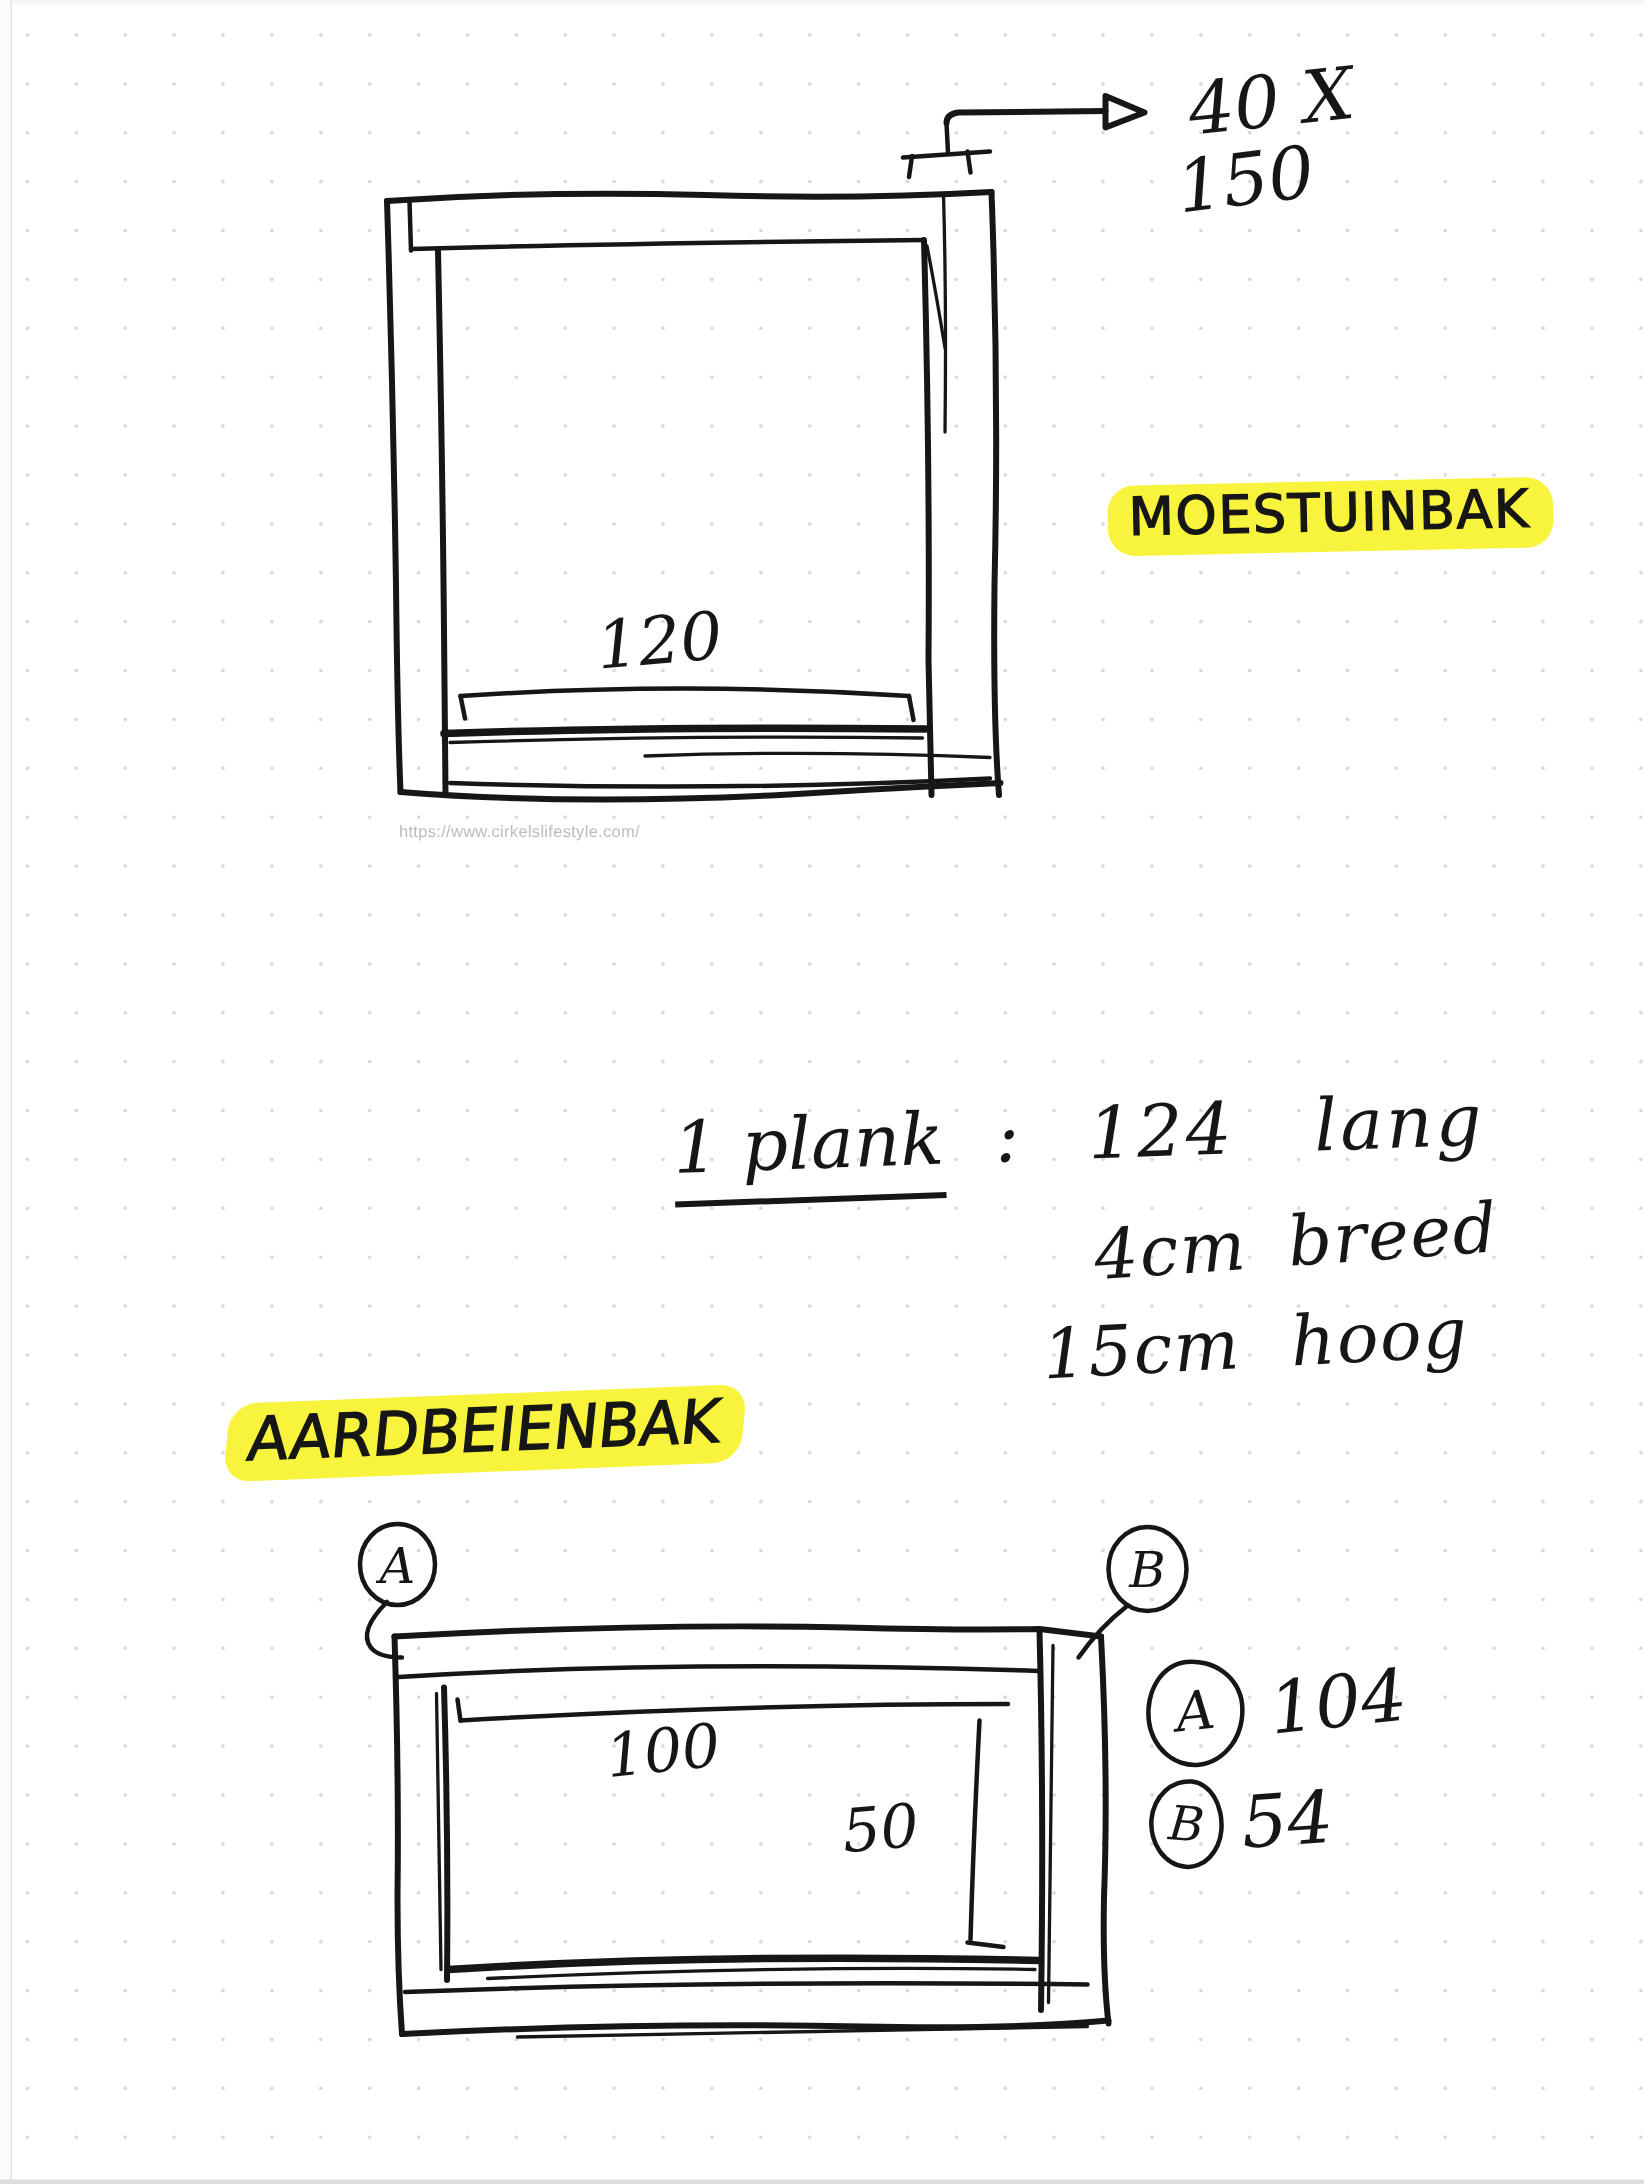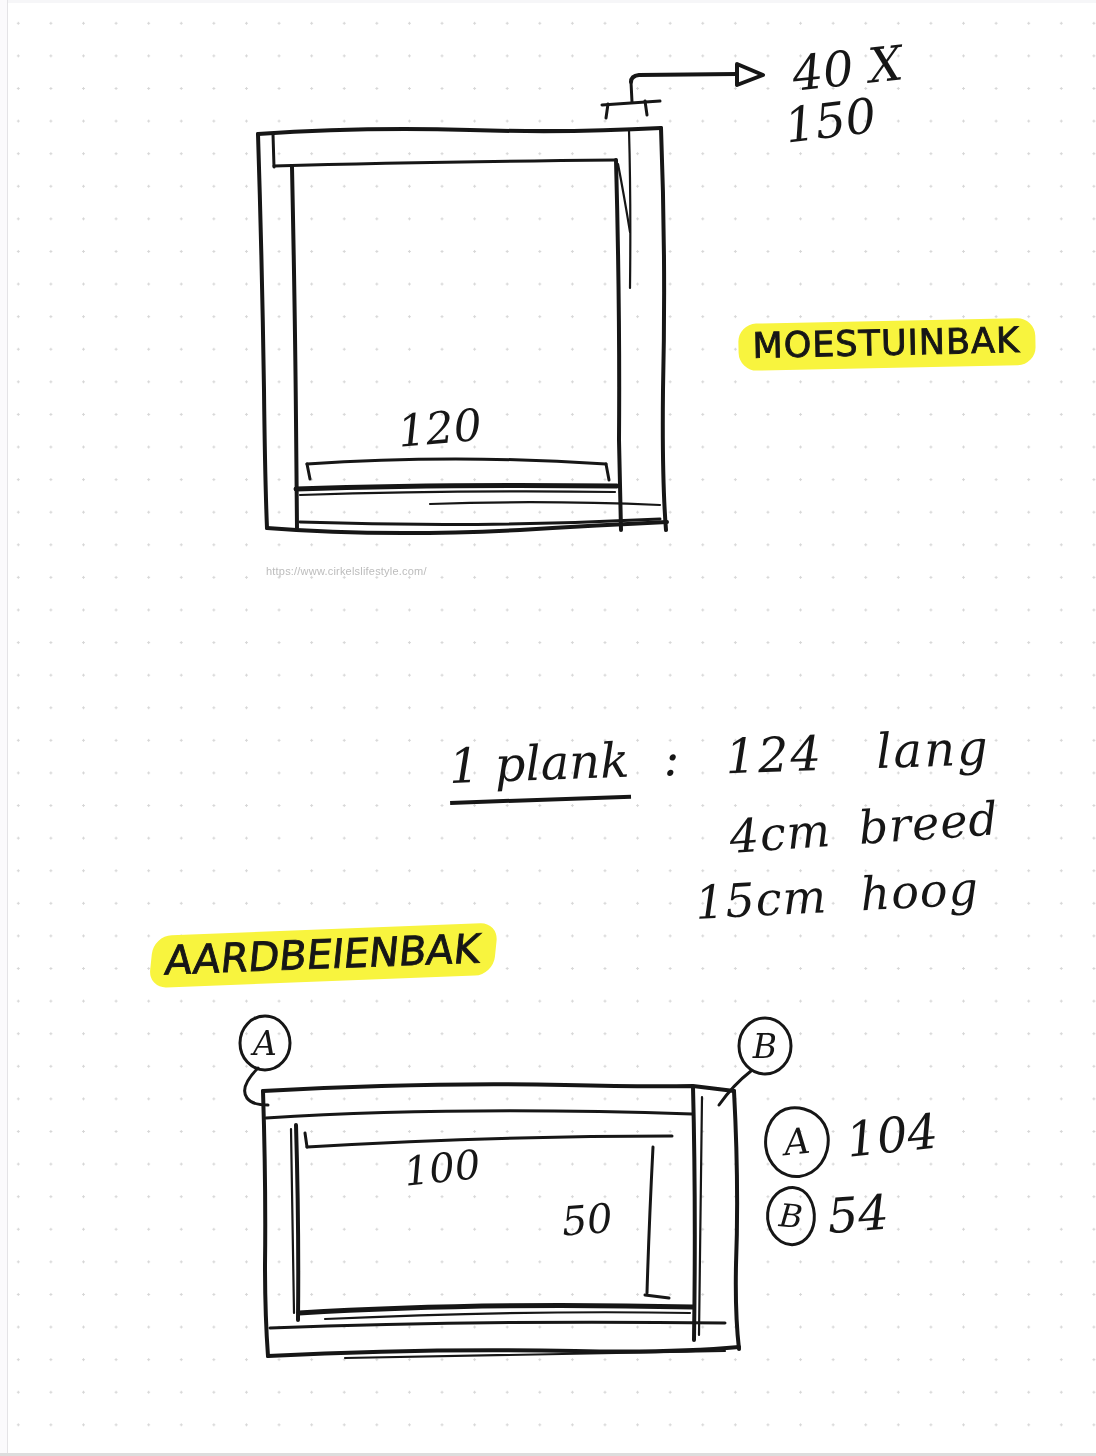--- a/index.html
+++ b/index.html
@@ -122,21 +122,21 @@
 
   <div class="abs hand" style="left:790px; top:50px; font-size:48px; transform:rotate(-6deg);">40 X</div>
   <div class="abs hand" style="left:782px; top:102px; font-size:48px; transform:rotate(-7deg);">150</div>
 
   <div class="abs" style="left:738px; top:324px; transform:rotate(-1.2deg);">
     <span class="hl print" style="font-size:35px; letter-spacing:1px;">MOESTUINBAK</span>
   </div>
 
   <div class="abs hand" style="left:396px; top:410px; font-size:44px; transform:rotate(-5deg);">120</div>
 
-  <div class="abs url-text" style="left:266px; top:549px;margin-top:16px;">https://www.cirkelslifestyle.com/</div>
+  <div class="abs url-text" style="left:266px; top:549px;">https://www.cirkelslifestyle.com/</div>
 
   <div class="abs hand" style="left:448px; top:742px; font-size:48px; transform:rotate(-2deg);">
     <span class="underlined">1 plank</span><span style="margin-left:34px;">:</span><span style="margin-left:46px; word-spacing:36px; letter-spacing:2px;">124 lang</span>
   </div>
   <div class="abs hand" style="left:728px; top:814px; font-size:46px; transform:rotate(-4deg); word-spacing:12px; letter-spacing:1px;">4cm breed</div>
   <div class="abs hand" style="left:694px; top:880px; font-size:46px; transform:rotate(-3deg); word-spacing:18px; letter-spacing:1px;">15cm hoog</div>
 
   <div class="abs" style="left:150px; top:936px; transform:rotate(-2.2deg);">
     <span class="hl print" style="font-size:40px; letter-spacing:0px; transform:skewX(-8deg); display:inline-block;">AARDBEIENBAK</span>
   </div>

